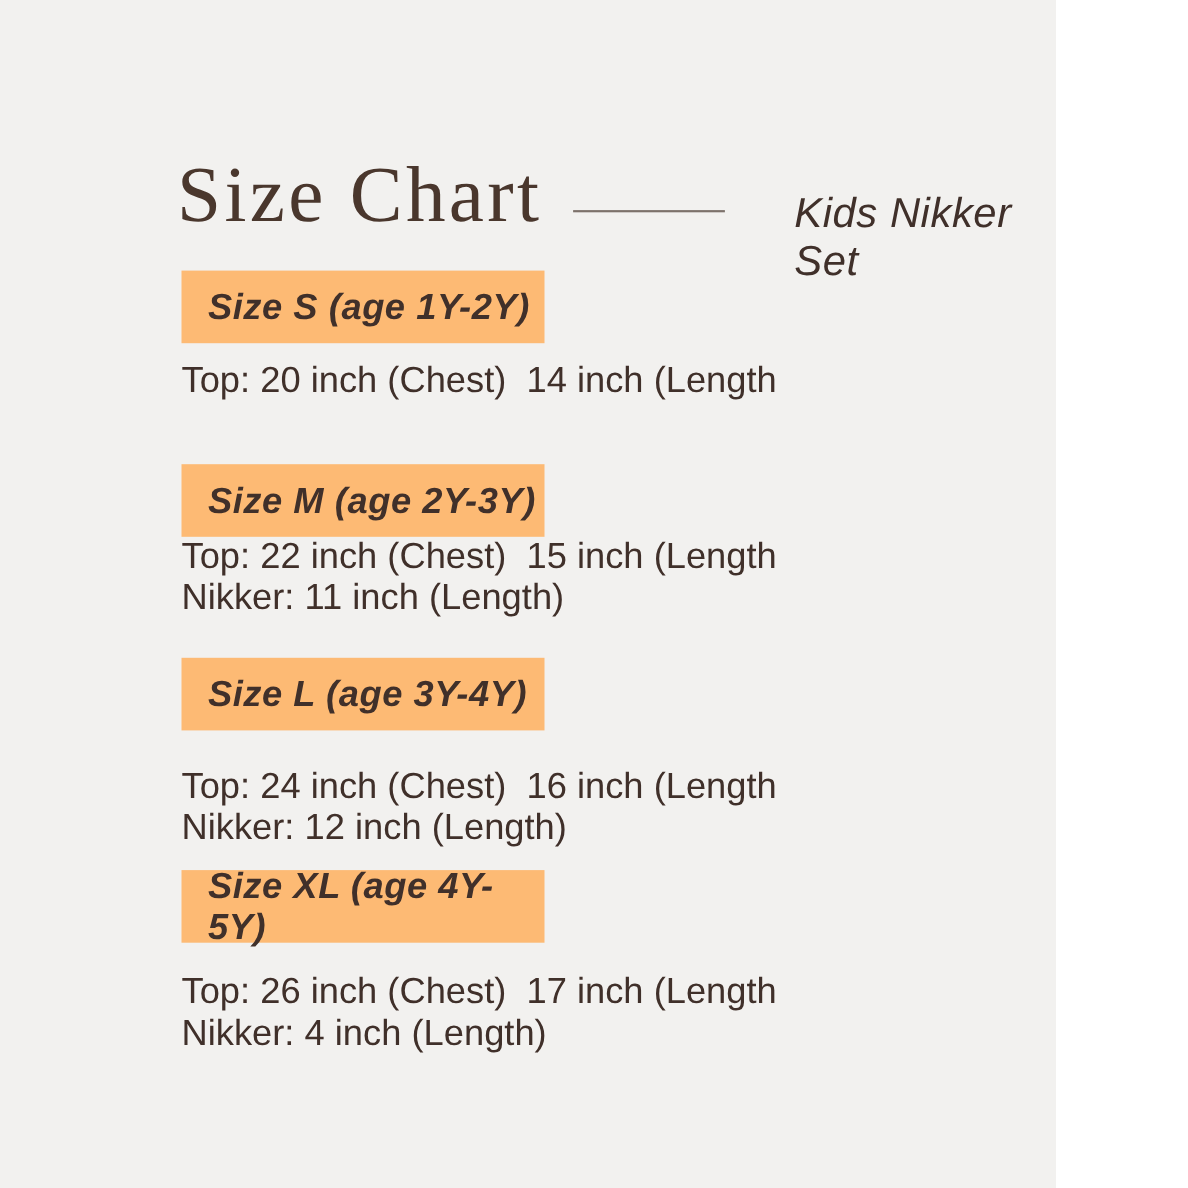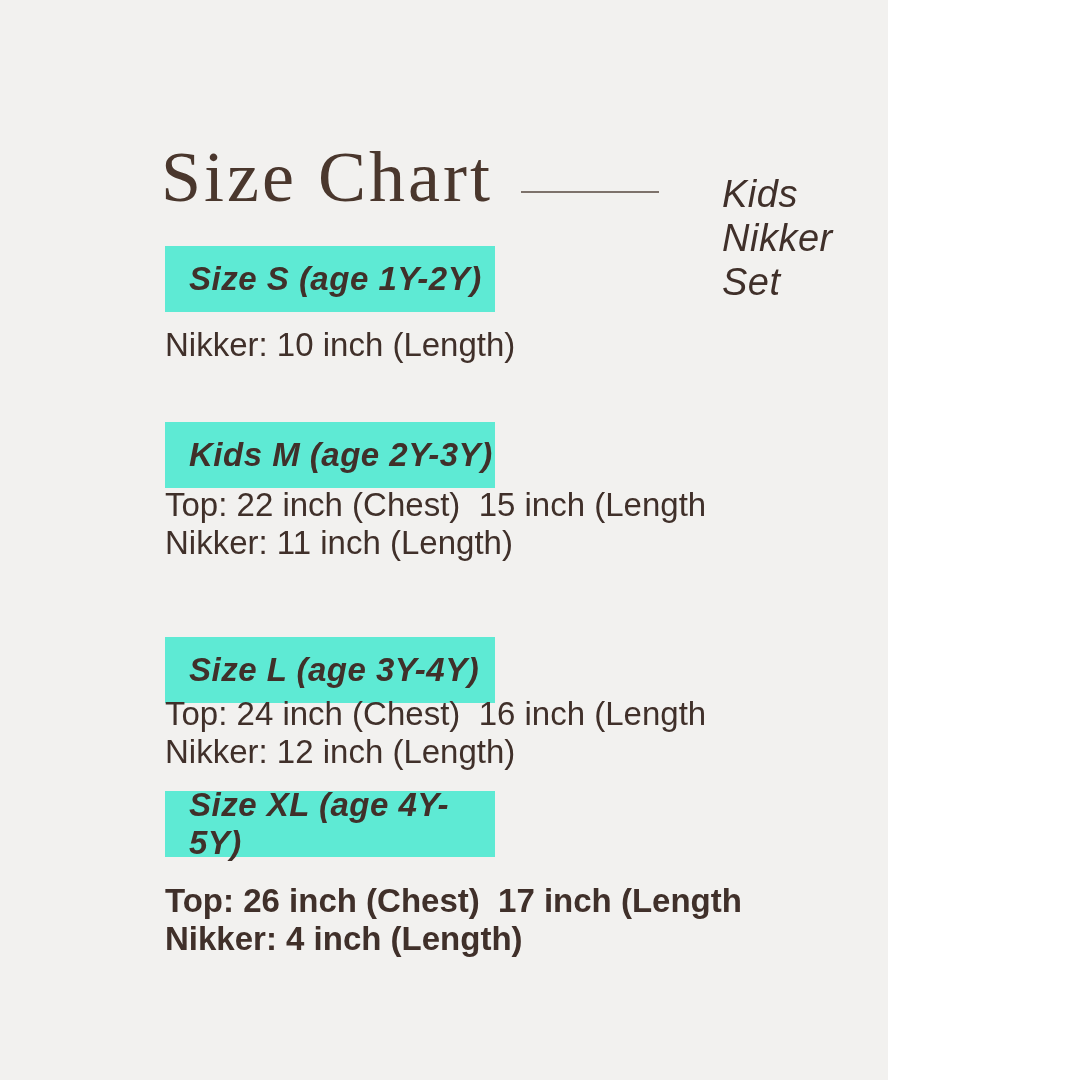--- a/index.html
+++ b/index.html
@@ -6,21 +6,21 @@
     margin: 0;
     padding: 0;
   }
   body {
     width: 1080px;
     height: 1080px;
     font-family: "Liberation Sans", "DejaVu Sans", sans-serif;
   }
   .canvas {
     position: relative;
-    width: 888px;
+    width: 960px;
     height: 1080px;
     overflow: hidden;
     background: #F2F1EF;
   }
   .page-title {
     position: absolute;
     left: 161px;
     top: 140px;
     font-family: "Liberation Serif", "DejaVu Serif", serif;
     font-size: 72px;
@@ -47,21 +47,21 @@
     line-height: 44px;
     letter-spacing: 0.5px;
     color: #40302A;
     margin-left: 32px;
   }
   .size-box {
     position: absolute;
     left: 165px;
     width: 330px;
     height: 66px;
-    background: #5eead4;
+    background: #fdba74;
     display: flex;
     align-items: center;
     padding-left: 24px;
     box-sizing: border-box;
   }
   .size-box .label {
     font-style: italic;
     font-weight: bold;
     font-size: 33px;
     color: #40302A;
@@ -74,45 +74,45 @@
     font-size: 33px;
     line-height: 38px;
   }
   .measure-line {
     white-space: pre-wrap;
   }
   .box-s  { top: 246px; }
   .txt-s  { top: 326px; }
   .box-m  { top: 422px; }
   .txt-m  { top: 486px; }
-  .box-l  { top: 598px; margin-top: 39px; }
+  .box-l  { top: 598px; }
   .txt-l  { top: 695px; }
   .box-xl { top: 791px; justify-content: flex-end; }
-  .txt-xl { top: 882px; font-weight: bold; }
+  .txt-xl { top: 882px; }
 </style>
 </head>
 <body>
 
 <div class="canvas">
 
   <div class="page-title">Size Chart</div>
 
   <div class="divider"></div>
 
   <div class="page-subtitle">Kids Nikker Set</div>
 
   <div class="size-box box-s">
     <span class="label">Size S (age 1Y-2Y)</span>
   </div>
   <div class="measures txt-s">
-    <div class="measure-line">Nikker: 10 inch (Length)</div>
+    <div class="measure-line">Top: 20 inch (Chest)  14 inch (Length</div>
   </div>
 
   <div class="size-box box-m">
-    <span class="label">Kids M (age 2Y-3Y)</span>
+    <span class="label">Size M (age 2Y-3Y)</span>
   </div>
   <div class="measures txt-m">
     <div class="measure-line">Top: 22 inch (Chest)  15 inch (Length</div>
     <div class="measure-line">Nikker: 11 inch (Length)</div>
   </div>
 
   <div class="size-box box-l">
     <span class="label">Size L (age 3Y-4Y)</span>
   </div>
   <div class="measures txt-l">

